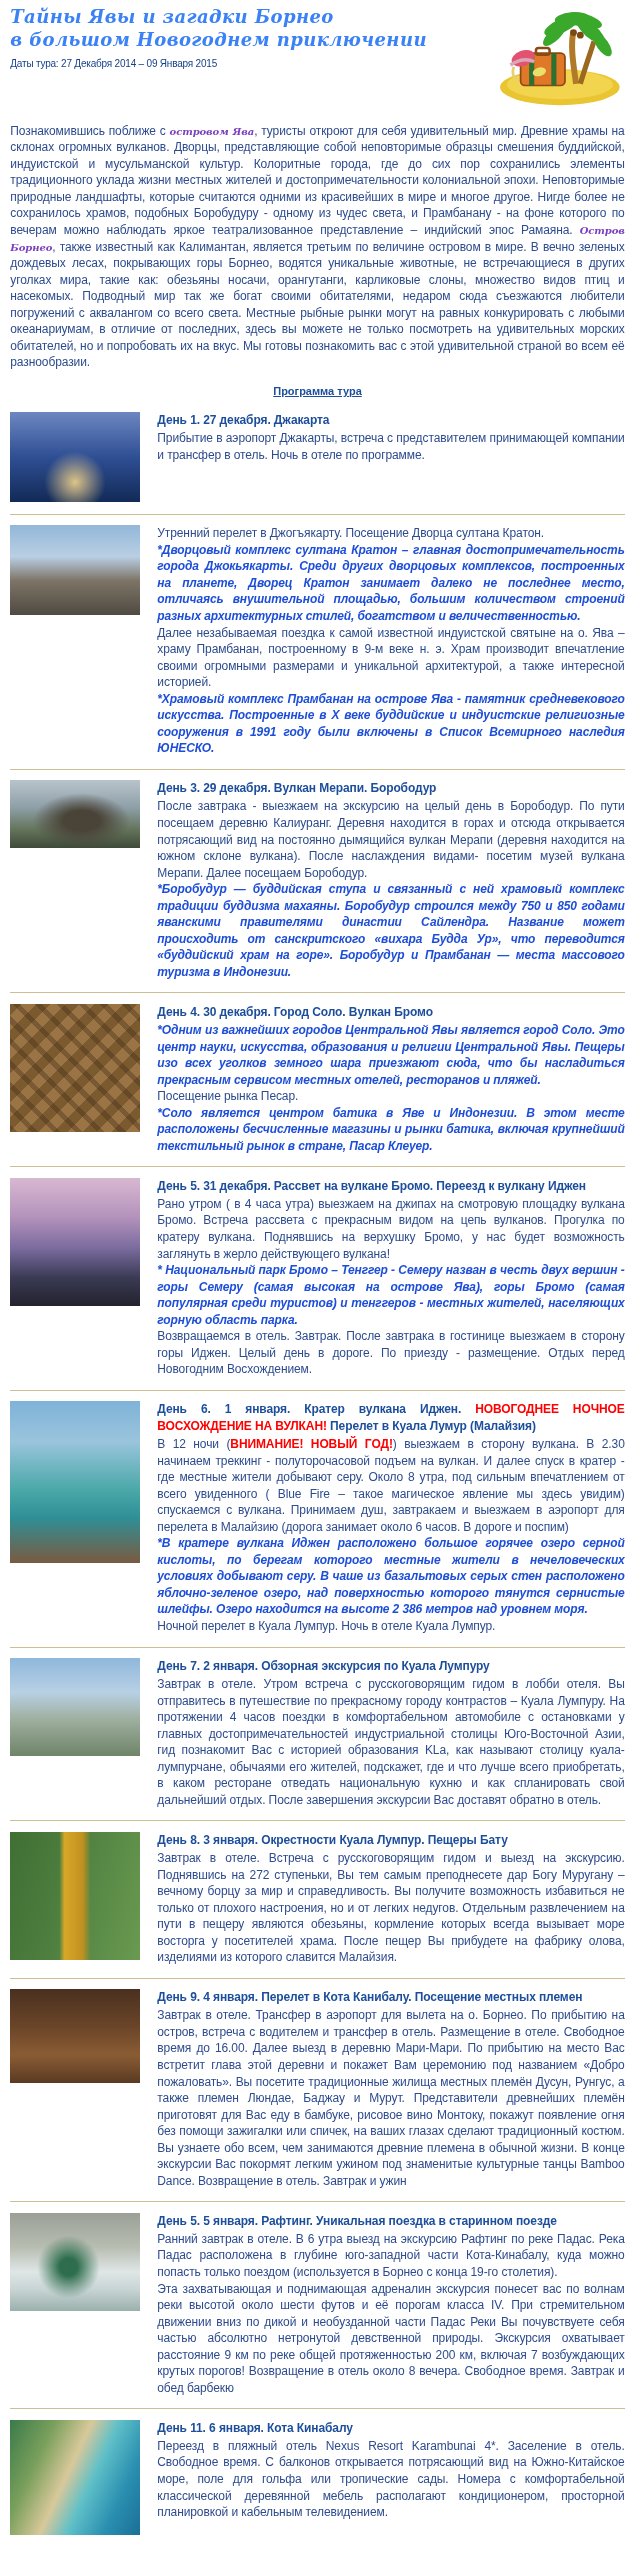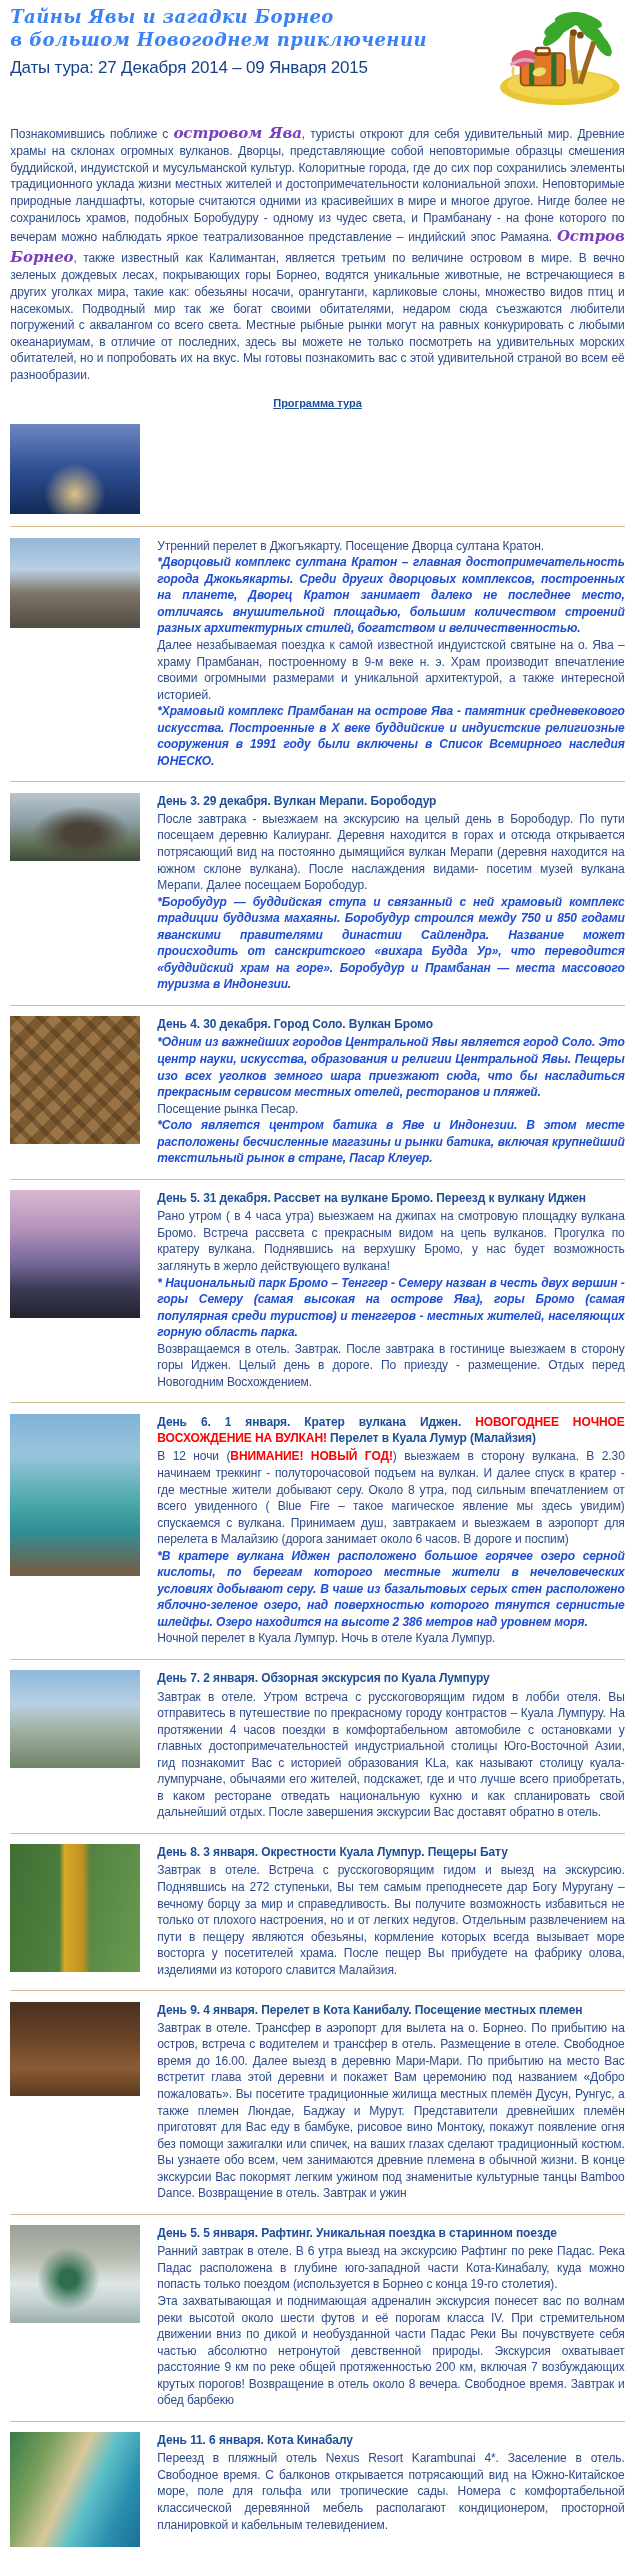--- a/index.html
+++ b/index.html
@@ -1,25 +1,25 @@
 <!DOCTYPE html>
 <html lang="ru" style="font-size:13.7px"><head>
 <meta charset="utf-8">
 <style>
   html,body{margin:0;padding:0;background:#fff;}
   .page{width:635px;background:#fff;font-family:"Liberation Sans",sans-serif;color:#2d4b8e;box-sizing:border-box;padding:5.1px 10.3px 17px 10.3px;}
   
   .hdr{position:relative;min-height:109px;}
   .title-line{font-family:"DejaVu Serif",serif;font-style:italic;font-weight:bold;color:#3b82f6;font-size:18px;line-height:1.28;letter-spacing:0.4px;}
-  .dates{color:#16418a;font-size:17px;margin-top:6.8px;letter-spacing:-0.2px;}
+  .dates{color:#16418a;font-size:10px;margin-top:6.8px;letter-spacing:-0.2px;}
   .palm{position:absolute;top:0;right:1.7px;width:128px;height:103px;}
   
   .intro{font-size:12px;line-height:1.38;text-align:justify;margin-top:8.6px;letter-spacing:-0.1px;}
   .run-n{}
-  .run-a{font-family:"DejaVu Serif",serif;font-style:italic;font-weight:bold;color:#7a3fc0;font-size:15px;}
+  .run-a{font-family:"DejaVu Serif",serif;font-style:italic;font-weight:bold;color:#7a3fc0;font-size:10px;}
   .run-i{font-style:italic;font-weight:bold;color:#1d4ed8;}
   .run-r{color:#ff0000;font-weight:bold;}
   
   .program-title{text-align:center;color:#1c4e9c;font-weight:bold;font-size:11px;text-decoration:underline;margin:13.7px 0 5.1px 0;}
   
   .day{display:flex;gap:17px;padding:10.3px 0 12px 0;}
   .day + .day{border-top:0.9px solid #cdbf92;}
   .photo{width:130px;flex:0 0 130px;}
   .day-text{flex:1;font-size:12px;line-height:1.38;text-align:justify;letter-spacing:-0.1px;}
   .day-title{font-weight:bold;color:#1c4e9c;margin:0 0 1.7px 0;text-align:justify;}
@@ -73,20 +73,24 @@
     </svg>
   </div>
 
   <p class="intro"><span class="run-n">Познакомившись поближе с </span><span class="run-a">островом Ява</span><span class="run-n">, туристы откроют для себя удивительный мир. Древние храмы на склонах огромных вулканов. Дворцы, представляющие собой неповторимые образцы смешения буддийской, индуистской и мусульманской культур. Колоритные города, где до сих пор сохранились элементы традиционного уклада жизни местных жителей и достопримечательности колониальной эпохи. Неповторимые природные ландшафты, которые считаются одними из красивейших в мире и многое другое. Нигде более не сохранилось храмов, подобных Боробудуру - одному из чудес света, и Прамбанану - на фоне которого по вечерам можно наблюдать яркое театрализованное представление – индийский эпос Рамаяна. </span><span class="run-a">Остров Борнео</span><span class="run-n">, также известный как Калимантан, является третьим по величине островом в мире. В вечно зеленых дождевых лесах, покрывающих горы Борнео, водятся уникальные животные, не встречающиеся в других уголках мира, такие как: обезьяны носачи, орангутанги, карликовые слоны, множество видов птиц и насекомых. Подводный мир так же богат своими обитателями, недаром сюда съезжаются любители погружений с аквалангом со всего света. Местные рыбные рынки могут на равных конкурировать с любыми океанариумам, в отличие от последних, здесь вы можете не только посмотреть на удивительных морских обитателей, но и попробовать их на вкус. Мы готовы познакомить вас с этой удивительной страной во всем её разнообразии.</span></p>
 
   <div class="program-title">Программа тура</div>
 
   <div id="days">
   <div class="day">
     <div class="photo photo-jakarta-night"></div>
+    <div class="day-text">
+      <p class="day-title"><span class="run-n">День 1. 27 декабря. Джакарта</span></p>
+    <p class="day-p"><span class="run-n">Прибытие в аэропорт Джакарты, встреча с представителем принимающей компании и трансфер в отель. Ночь в отеле по программе.</span></p>
+        </div>
   </div>
 
   <div class="day">
     <div class="photo photo-prambanan-temple"></div>
     <div class="day-text">
     <p class="day-p"><span class="run-n">Утренний перелет в Джогъякарту. Посещение Дворца султана Кратон.</span></p>
           <p class="day-p"><span class="run-i">*Дворцовый комплекс султана Кратон – главная достопримечательность города Джокьякарты. Среди других дворцовых комплексов, построенных на планете, Дворец Кратон занимает далеко не последнее место, отличаясь внушительной площадью, большим количеством строений разных архитектурных стилей, богатством и величественностью.</span></p>
           <p class="day-p"><span class="run-n">Далее незабываемая поездка к самой известной индуистской святыне на о. Ява – храму Прамбанан, построенному в 9-м веке н. э. Храм производит впечатление своими огромными размерами и уникальной архитектурой, а также интересной историей.</span></p>
           <p class="day-p"><span class="run-i">*Храмовый комплекс Прамбанан на острове Ява - памятник средневекового искусства. Построенные в X веке буддийские и индуистские религиозные сооружения в 1991 году были включены в Список Всемирного наследия ЮНЕСКО.</span></p>
         </div>

